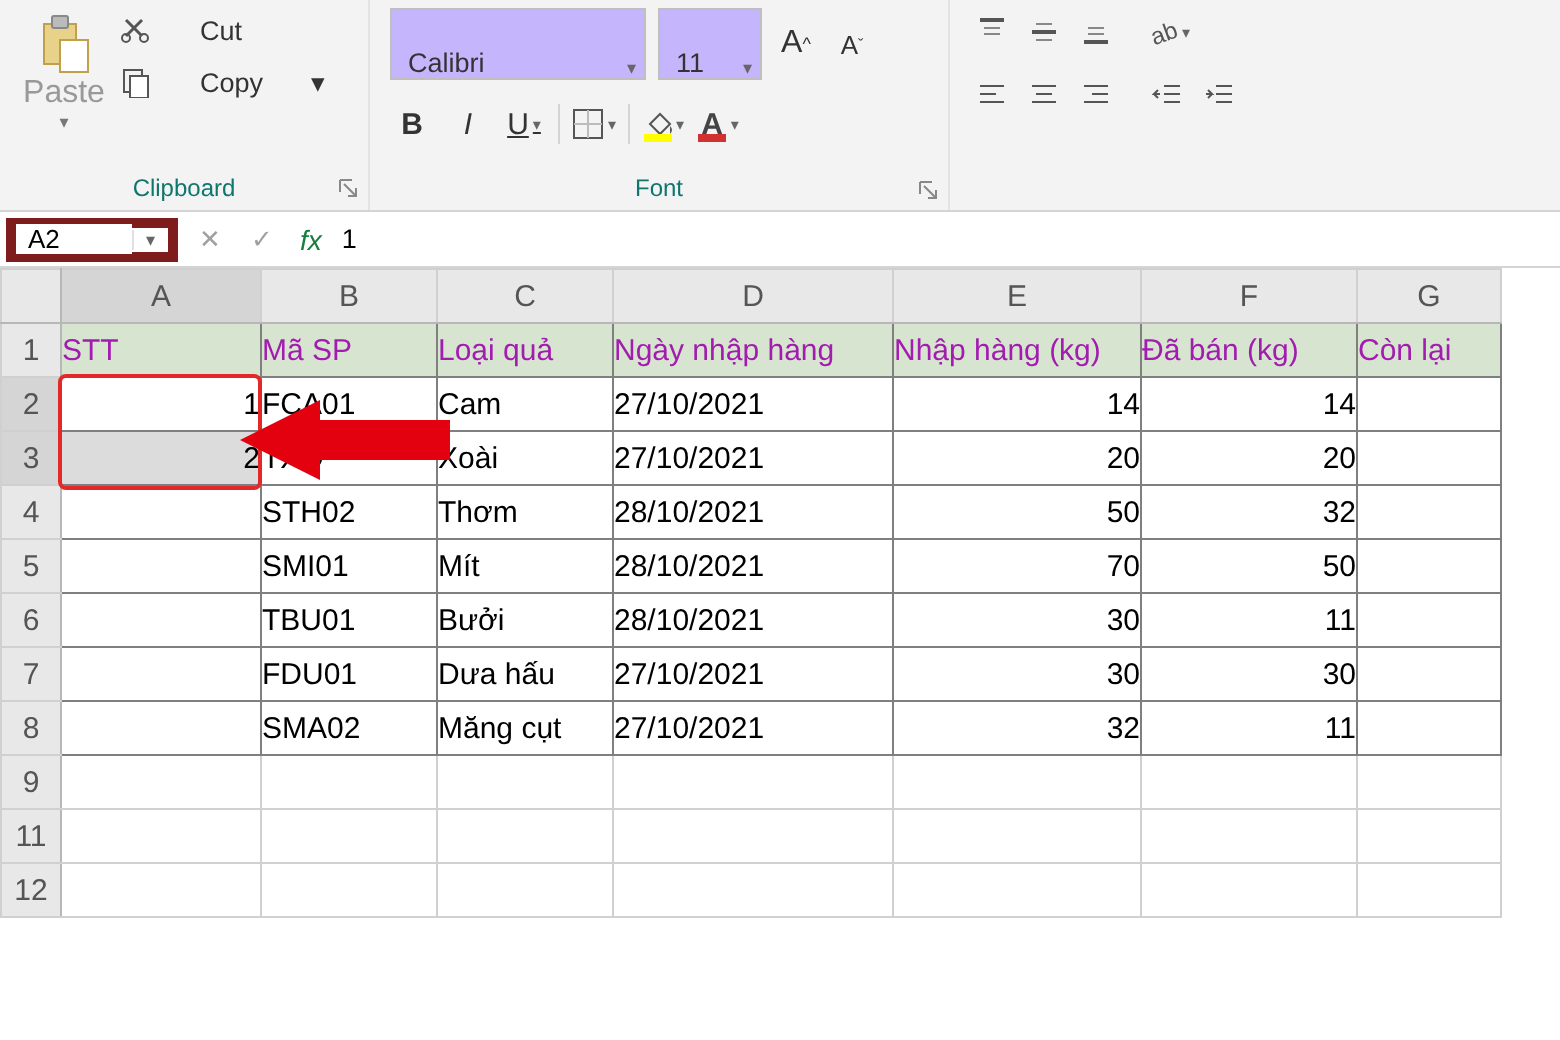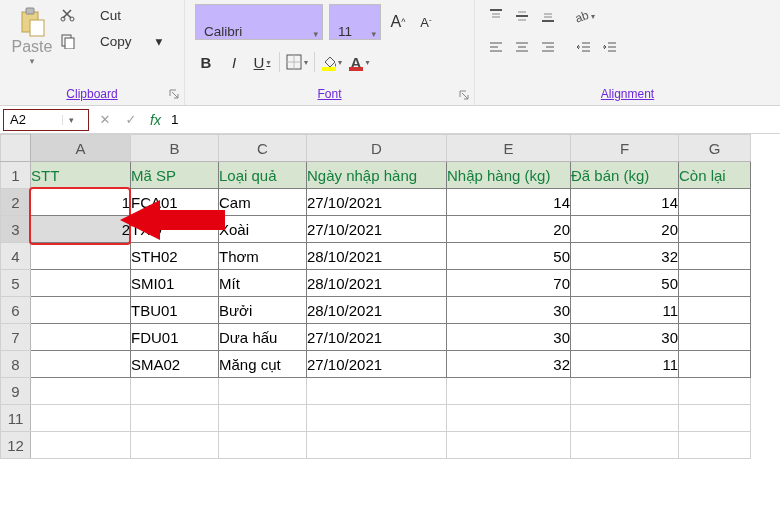--- a/index.html
+++ b/index.html
@@ -2,59 +2,59 @@
 <html><head>
 <meta charset="utf-8">
 <style>
   * { box-sizing: border-box; margin: 0; padding: 0; font-family: "Segoe UI", Arial, sans-serif; }
   body { width: 780px; height: 520px; background: #fff; overflow: hidden; position: relative; }
 
   
   .ribbon { background: #f3f3f3; border-bottom: 1px solid #d4d4d4; height: 106px; display: flex; }
   .group { border-right: 1px solid #e3e3e3; padding: 4px 10px 2px 10px; display: flex; flex-direction: column; }
   .group-body { flex: 1; display: flex; align-items: flex-start; }
-  .group-label { text-align: center; font-size: 12px; color: #6d28d9; padding: 2px 0; position: relative; text-decoration: underline; }
+  .group-label { text-align: center; font-size: 12px; color: #0f766e; padding: 2px 0; position: relative; }
   .group-dlg { position: absolute; right: 0; bottom: 2px; width: 12px; height: 12px; display:flex; align-items:center; justify-content:center; color:#666; }
 
   .big-btn { display: flex; flex-direction: column; align-items: center; width: 44px; padding-top: 2px; color:#999; }
   .big-btn .caret { font-size: 9px; color:#777; }
   .stack { display: flex; flex-direction: column; gap: 4px; padding-left: 6px; }
   .stack-item { display: flex; align-items: center; gap: 24px; font-size: 13.5px; color:#333; height:22px; }
   .icon { width:16px; height:16px; display:inline-flex; align-items:center; justify-content:center; }
 
   .font-top { display:flex; align-items:center; gap:6px; margin-bottom:10px; }
   .combo { background:#c4b5fd; border:1px solid #bfbfbf; height:36px; display:flex; align-items:flex-end; padding:0 4px 0 8px; font-size:13.5px; color:#333; }
   .combo .drop { margin-left:6px; font-size:9px; color:#666; }
   .font-bot { display:flex; align-items:center; gap:6px; }
   .btn { min-width:22px; height:24px; display:flex; align-items:center; justify-content:center; font-size:15px; color:#333; }
   .btn .drop { font-size:8px; margin-left:2px; color:#666; }
   .swatch { width:14px; height:14px; display:inline-block; }
 
   .align-top, .align-bot { display:flex; gap:4px; margin-bottom:8px; }
 
   
   .fx-bar { display:flex; align-items:center; height:28px; border-bottom:1px solid #d4d4d4; background:#fff; }
-  .namebox { width:86px; border:1px solid #7f1d1d; height:22px; margin:0 3px; display:flex; align-items:center; }
+  .namebox { width:86px; border:5px solid #7f1d1d; height:22px; margin:0 3px; display:flex; align-items:center; }
   .namebox input { border:none; width:58px; font-size:13px; padding-left:6px; outline:none; }
   .namebox .drop { font-size:9px; color:#666; padding:0 6px; border-left:1px solid #e0e0e0; }
   .fx-btn { width:26px; text-align:center; color:#a0a0a0; font-size:13px; }
   .fx-lbl { font-style:italic; font-size:14px; color:#15803d; padding:0 6px; }
   .formula-input { flex:1; border:none; font-size:13.5px; outline:none; padding-left:4px; }
 
   
   .grid { position:relative; user-select:none; }
   table { border-collapse:collapse; table-layout:fixed; }
   th, td { border:1px solid #d0d0d0; font-size:15px; font-weight:400; height:27px; }
   th { background:#e8e8e8; color:#555; text-align:center; font-weight:400; }
   .corner { width:30px; background:#e8e8e8; border-right:1px solid #b7b7b7; border-bottom:1px solid #b7b7b7; }
   .colh { border-bottom:1px solid #b7b7b7; }
   .rowh { width:30px; background:#e8e8e8; text-align:center; border-right:1px solid #b7b7b7; }
   .colh.sel, .rowh.sel { background:#d5d5d5; }
   td.cell { background:#fff; padding:0 4px; color:#111; }
-  td.header-cell { background:#d7e4d0; font-weight:400; color:#15803d; border:1px solid #7f7f7f; }
+  td.header-cell { background:#d7e4d0; font-weight:400; color:#a21caf; border:1px solid #7f7f7f; }
   td.data { border:1px solid #7f7f7f; }
   td.num { text-align:right; }
   td.txt { text-align:left; }
   td.sel { background:#dcdcdc; }
   td.active { background:#fff; }
 
   .sel-outline { position:absolute; border:2px solid #e22828; border-radius:4px; pointer-events:none; }
   .arrow { position:absolute; pointer-events:none; }
 
   
@@ -248,21 +248,20 @@
                   <path d="M6 3h8M6 7h8M6 11h8M1 7l3 0-2-2M4 7l-2 2" stroke="#555" fill="none"></path>
                 </svg>
               </span>
             </div>
         </div>
       </div>
       <div style="width:1px;background:#e3e3e3;margin:2px 10px"></div>
       <div class="stack" style="padding-left:0">
       </div>
     </div>
-    <div class="group-label">Alignment</div>
   </div>
 </div>
 
 <div class="fx-bar">
   <div class="namebox">
     <input value="A2" style="">
     <span class="drop">▾</span>
   </div>
   <div class="fx-btn">✕</div>
   <div class="fx-btn">✓</div>

